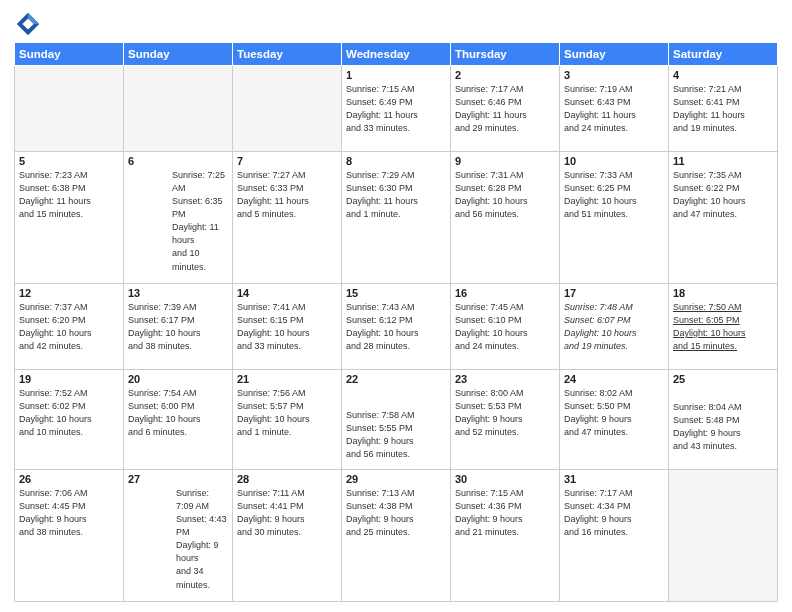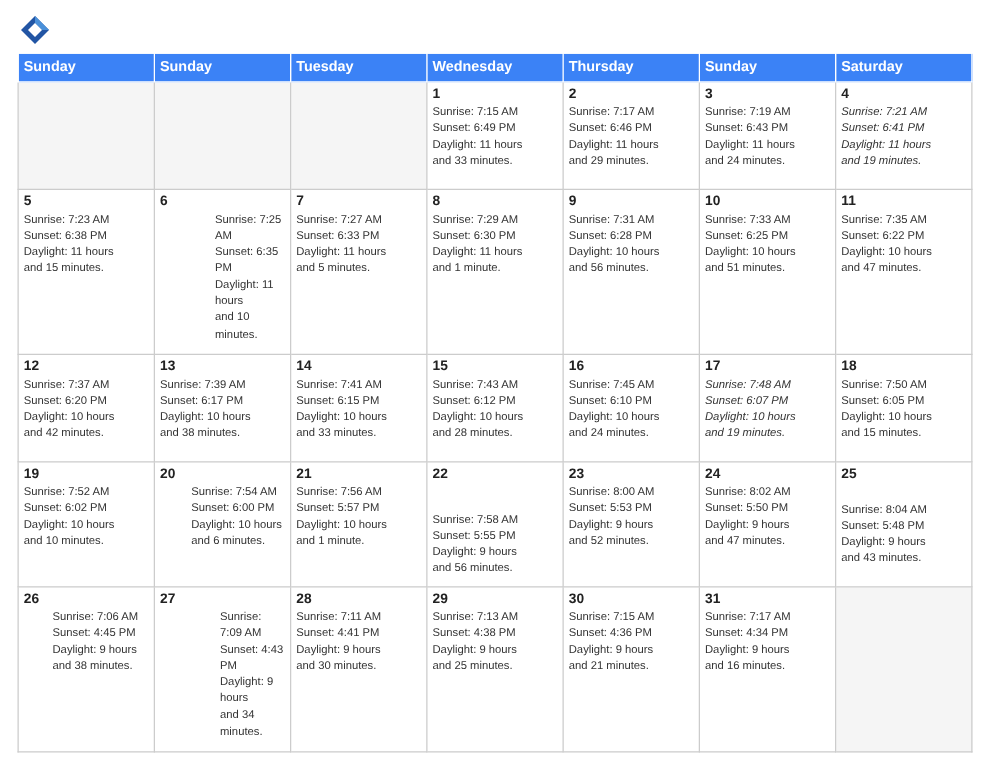--- a/index.html
+++ b/index.html
@@ -158,21 +158,21 @@
           </td>
           <td>
             <div class="day-num">3</div>
             <div class="day-info" style="white-space: pre-line;">Sunrise: 7:19 AM
 Sunset: 6:43 PM
 Daylight: 11 hours
 and 24 minutes.</div>
           </td>
           <td>
             <div class="day-num">4</div>
-            <div class="day-info" style="white-space: pre-line; font-style: italic;">Sunrise: 7:21 AM
+            <div class="day-info" style="white-space: pre-line;">Sunrise: 7:21 AM
 Sunset: 6:41 PM
 Daylight: 11 hours
 and 19 minutes.</div>
           </td>
         </tr>
         <tr>
           <td>
             <div class="day-num">5</div>
             <div class="day-info" style="white-space: pre-line;">Sunrise: 7:23 AM
 Sunset: 6:38 PM
@@ -260,37 +260,37 @@
           </td>
           <td>
             <div class="day-num">17</div>
             <div class="day-info" style="white-space: pre-line; font-style: italic;">Sunrise: 7:48 AM
 Sunset: 6:07 PM
 Daylight: 10 hours
 and 19 minutes.</div>
           </td>
           <td>
             <div class="day-num">18</div>
-            <div class="day-info" style="white-space: pre-line;">Sunrise: 7:50 AM
+            <div class="day-info" style="white-space: pre-line; text-decoration: underline;">Sunrise: 7:50 AM
 Sunset: 6:05 PM
 Daylight: 10 hours
 and 15 minutes.</div>
           </td>
         </tr>
         <tr>
           <td>
             <div class="day-num">19</div>
             <div class="day-info" style="white-space: pre-line;">Sunrise: 7:52 AM
 Sunset: 6:02 PM
 Daylight: 10 hours
 and 10 minutes.</div>
           </td>
           <td>
             <div class="day-num">20</div>
-            <div class="day-info" style="white-space: pre-line; margin-left: 25px;">Sunrise: 7:54 AM
+            <div class="day-info" style="white-space: pre-line;">Sunrise: 7:54 AM
 Sunset: 6:00 PM
 Daylight: 10 hours
 and 6 minutes.</div>
           </td>
           <td>
             <div class="day-num">21</div>
             <div class="day-info" style="white-space: pre-line;">Sunrise: 7:56 AM
 Sunset: 5:57 PM
 Daylight: 10 hours
 and 1 minute.</div>
@@ -320,21 +320,21 @@
             <div class="day-num">25</div>
             <div class="day-info" style="white-space: pre-line; margin-top: 16px;">Sunrise: 8:04 AM
 Sunset: 5:48 PM
 Daylight: 9 hours
 and 43 minutes.</div>
           </td>
         </tr>
         <tr>
           <td>
             <div class="day-num">26</div>
-            <div class="day-info" style="white-space: pre-line; margin-left: 23px;">Sunrise: 7:06 AM
+            <div class="day-info" style="white-space: pre-line;">Sunrise: 7:06 AM
 Sunset: 4:45 PM
 Daylight: 9 hours
 and 38 minutes.</div>
           </td>
           <td>
             <div class="day-num">27</div>
             <div class="day-info" style="white-space: pre-line; margin-left: 48px;">Sunrise: 7:09 AM
 Sunset: 4:43 PM
 Daylight: 9 hours
 and 34 minutes.</div>

